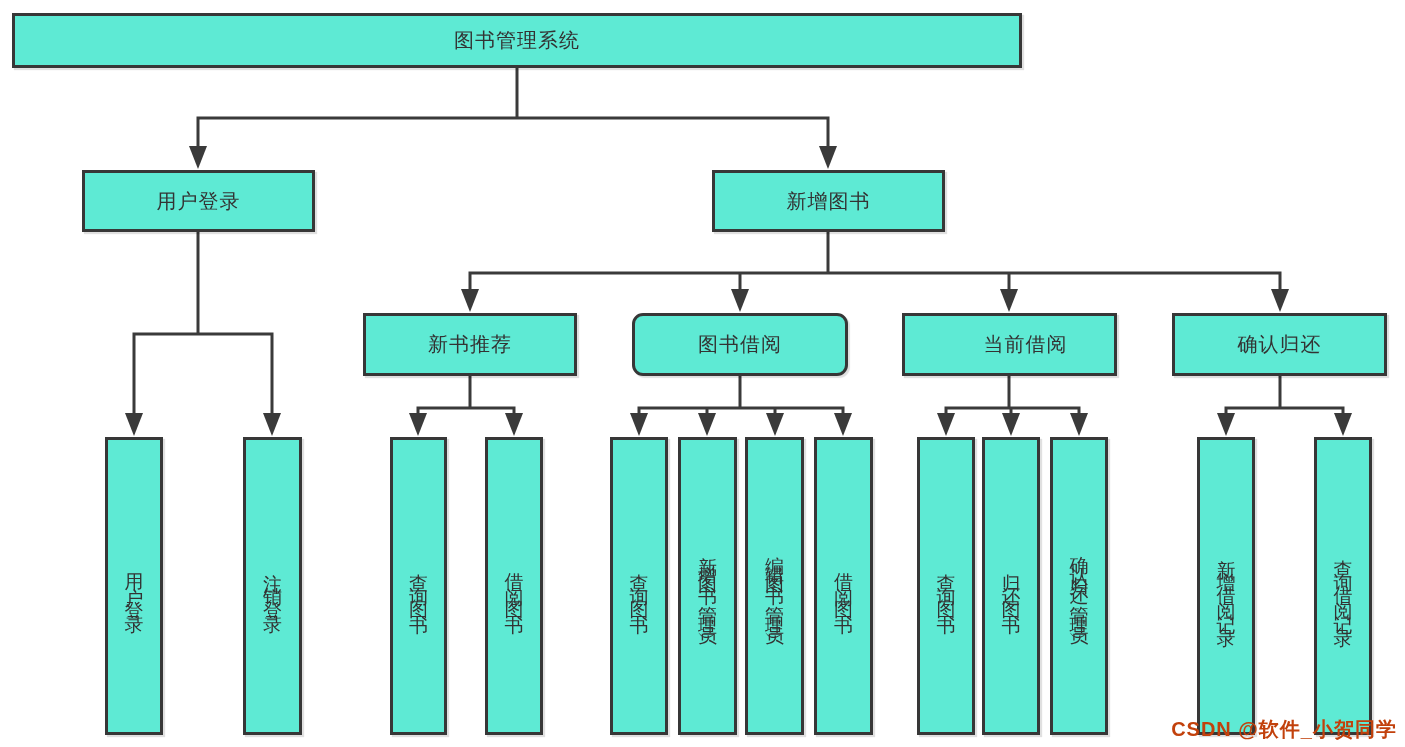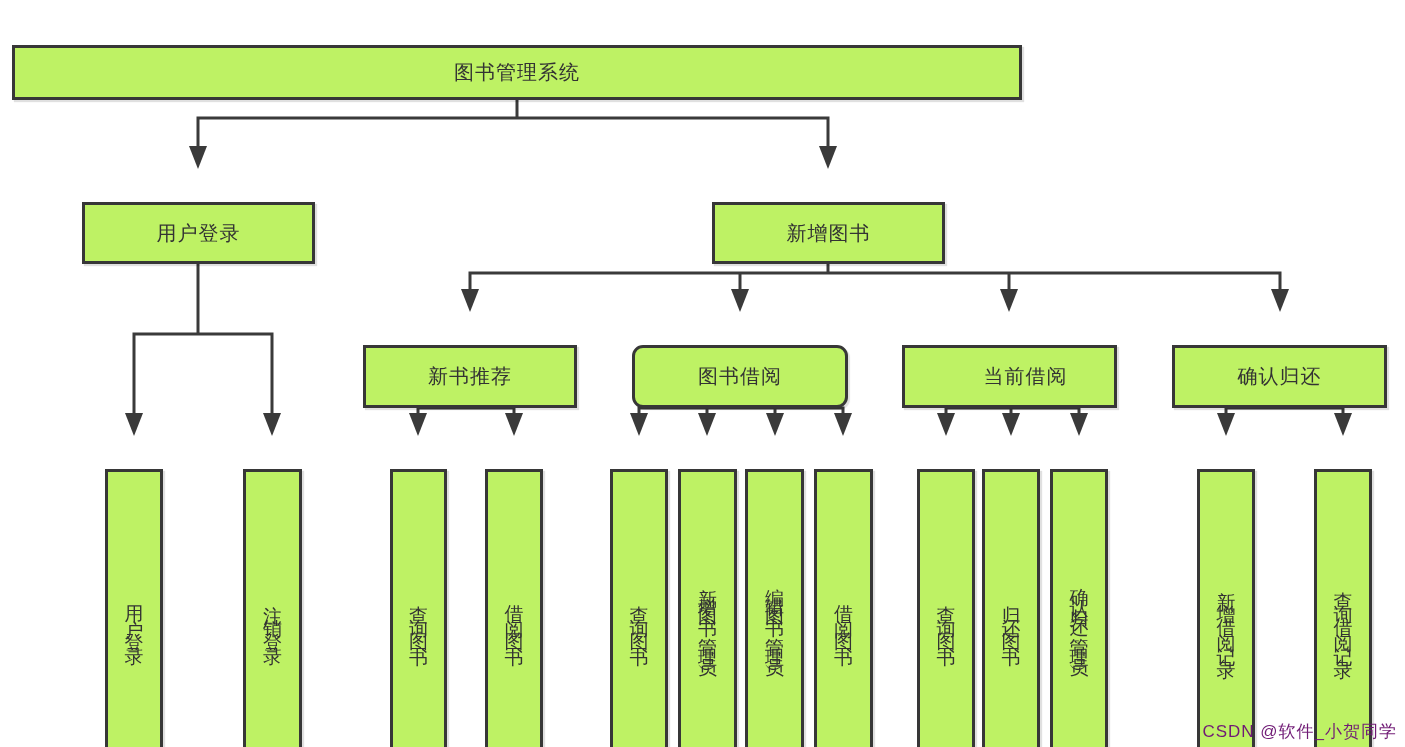--- a/index.html
+++ b/index.html
@@ -9,44 +9,44 @@
     background:#ffffff;
     font-family:"Liberation Sans","DejaVu Sans",sans-serif;
     overflow:hidden;
   }
   .connectors{position:absolute;left:0;top:0;z-index:0;}
   .connectors path{stroke:#3a3a3a;stroke-width:3;fill:none;}
   .connectors polygon{fill:#3a3a3a;stroke:none;}
   .box{
     position:absolute;
     box-sizing:border-box;
-    background:#bef264;
+    background:#5eead4;
     border:3px solid #373737;
     box-shadow:2px 2px 1px rgba(0,0,0,0.12);
     color:#333333;
     display:flex;align-items:center;justify-content:center;
     z-index:1;
-    margin-top:32px;
   }
   .h-box{font-size:20px;letter-spacing:1px;}
   .v-box{
     font-size:19px;
     writing-mode:vertical-rl;
     text-orientation:mixed;
     letter-spacing:14px;
   }
   .v-box.tight{letter-spacing:10px;}
   .watermark{
     position:absolute;
     right:8px;bottom:4px;
-    font-size:17px;
-    color:#701a75;
+    font-size:20px;
+    color:#c2410c;
     z-index:2;
     letter-spacing:1px;
     white-space:nowrap;
+    font-weight:bold;
   }
 </style>
 </head>
 <body>
 
 <div class="canvas">
 
   <svg class="connectors" width="1405" height="747" viewBox="0 0 1405 747" aria-hidden="true">
 
     <path d="M517 68 V118"></path>

